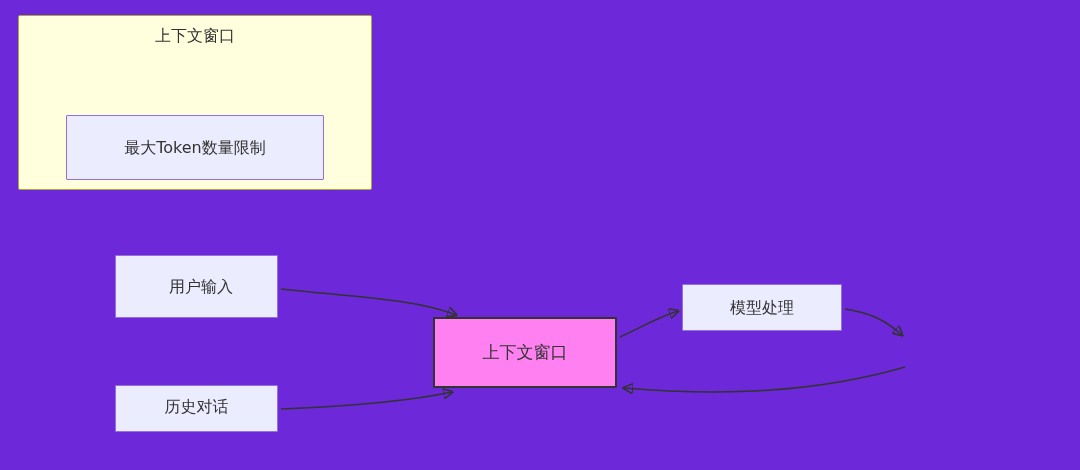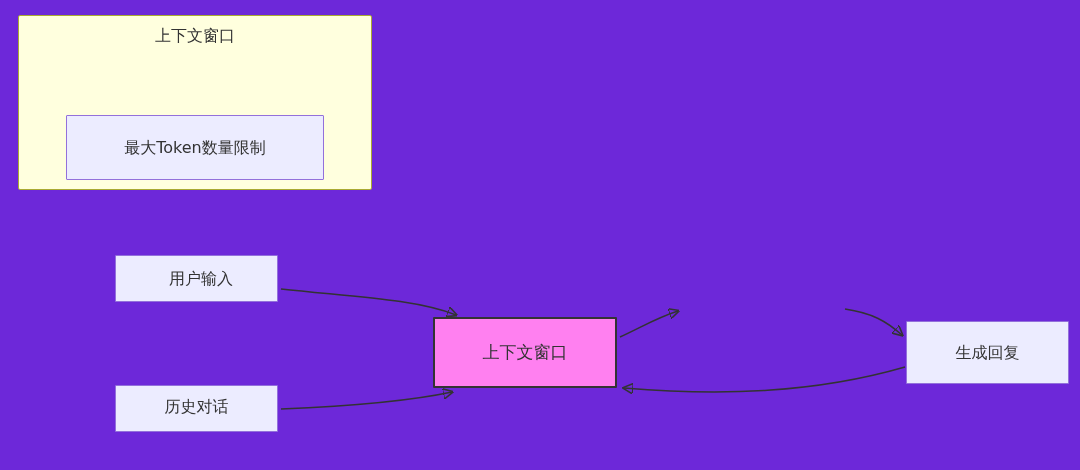--- a/index.html
+++ b/index.html
@@ -61,21 +61,21 @@
   }
   .subgraph-title {
     position: absolute;
     top: 10px; left: 0;
     width: 100%;
     text-align: center;
     font-size: 16px;
     color: var(--text-color);
   }
   .n-token   { left: 47px;  top: 53px;  width: 258px; height: 65px; margin-top: 46px; }
-  .n-user    { left: 115px; top: 255px; width: 163px; height: 47px; padding-left: 9px; }
+  .n-user    { left: 115px; top: 255px; width: 163px; height: 63px; padding-left: 9px; }
   .n-history { left: 115px; top: 385px; width: 163px; height: 47px; font-family: Liberation Mono, monospace; }
   .n-context {
     left: 433px; top: 317px; width: 184px; height: 71px;
     background: var(--highlight-fill);
     border: 2px solid var(--highlight-border);
     font-size: 17px;
   }
   .n-model   { left: 682px; top: 284px; width: 160px; height: 47px; }
   .n-reply   { left: 906px; top: 321px; width: 163px; height: 63px; }
 </style>
@@ -101,16 +101,16 @@
     <div class="subgraph-title">上下文窗口</div>
     <div class="node n-token">最大Token数量限制</div>
   </div>
 
   <div class="node n-user">用户输入</div>
 
   <div class="node n-history">历史对话</div>
 
   <div class="node n-context">上下文窗口</div>
 
+  <div class="node n-model">模型处理</div>
 
-  <div class="node n-reply">生成回复</div>
 
 </div>
 
 </body></html>

